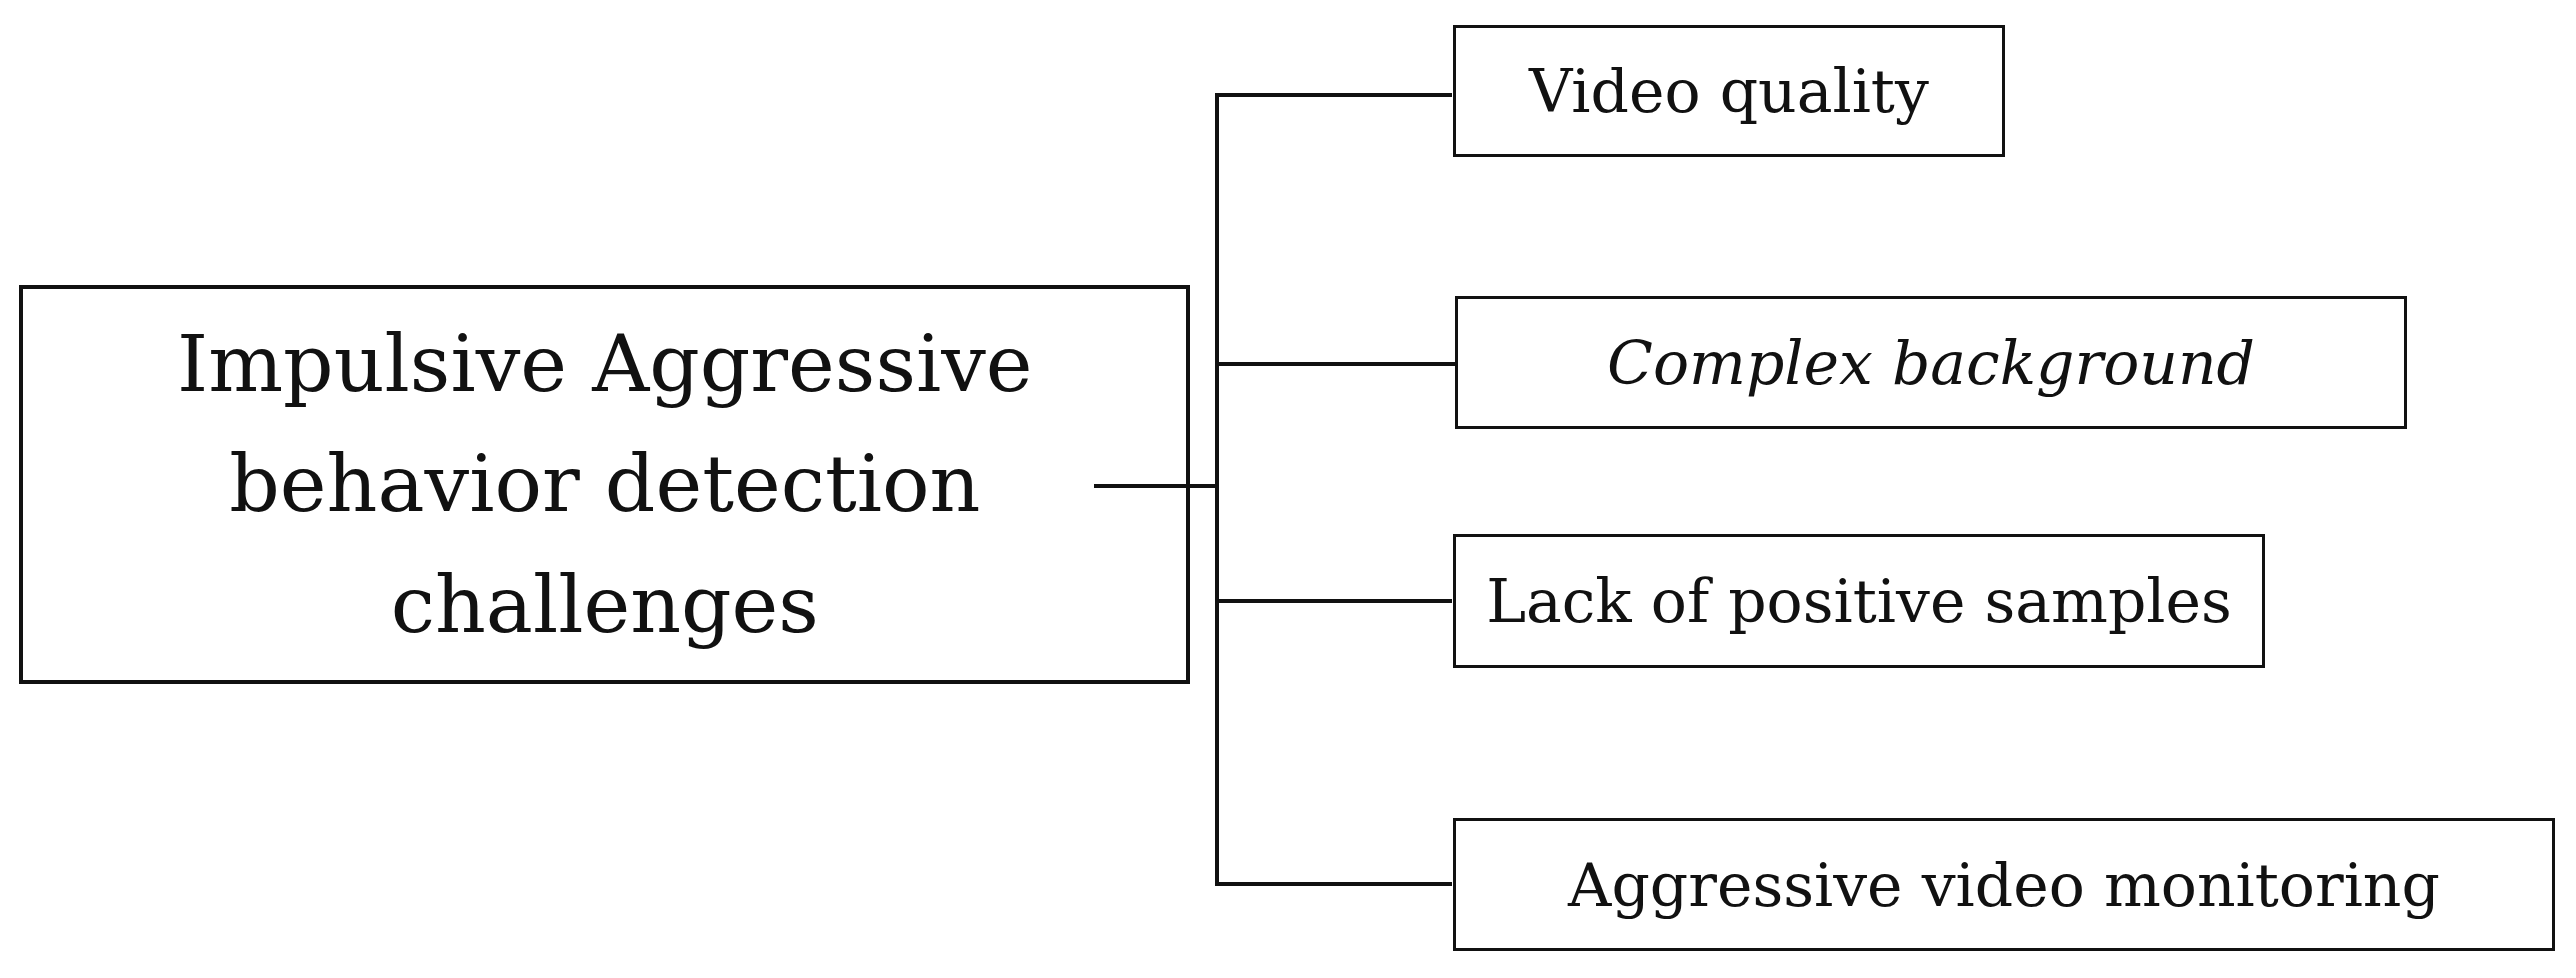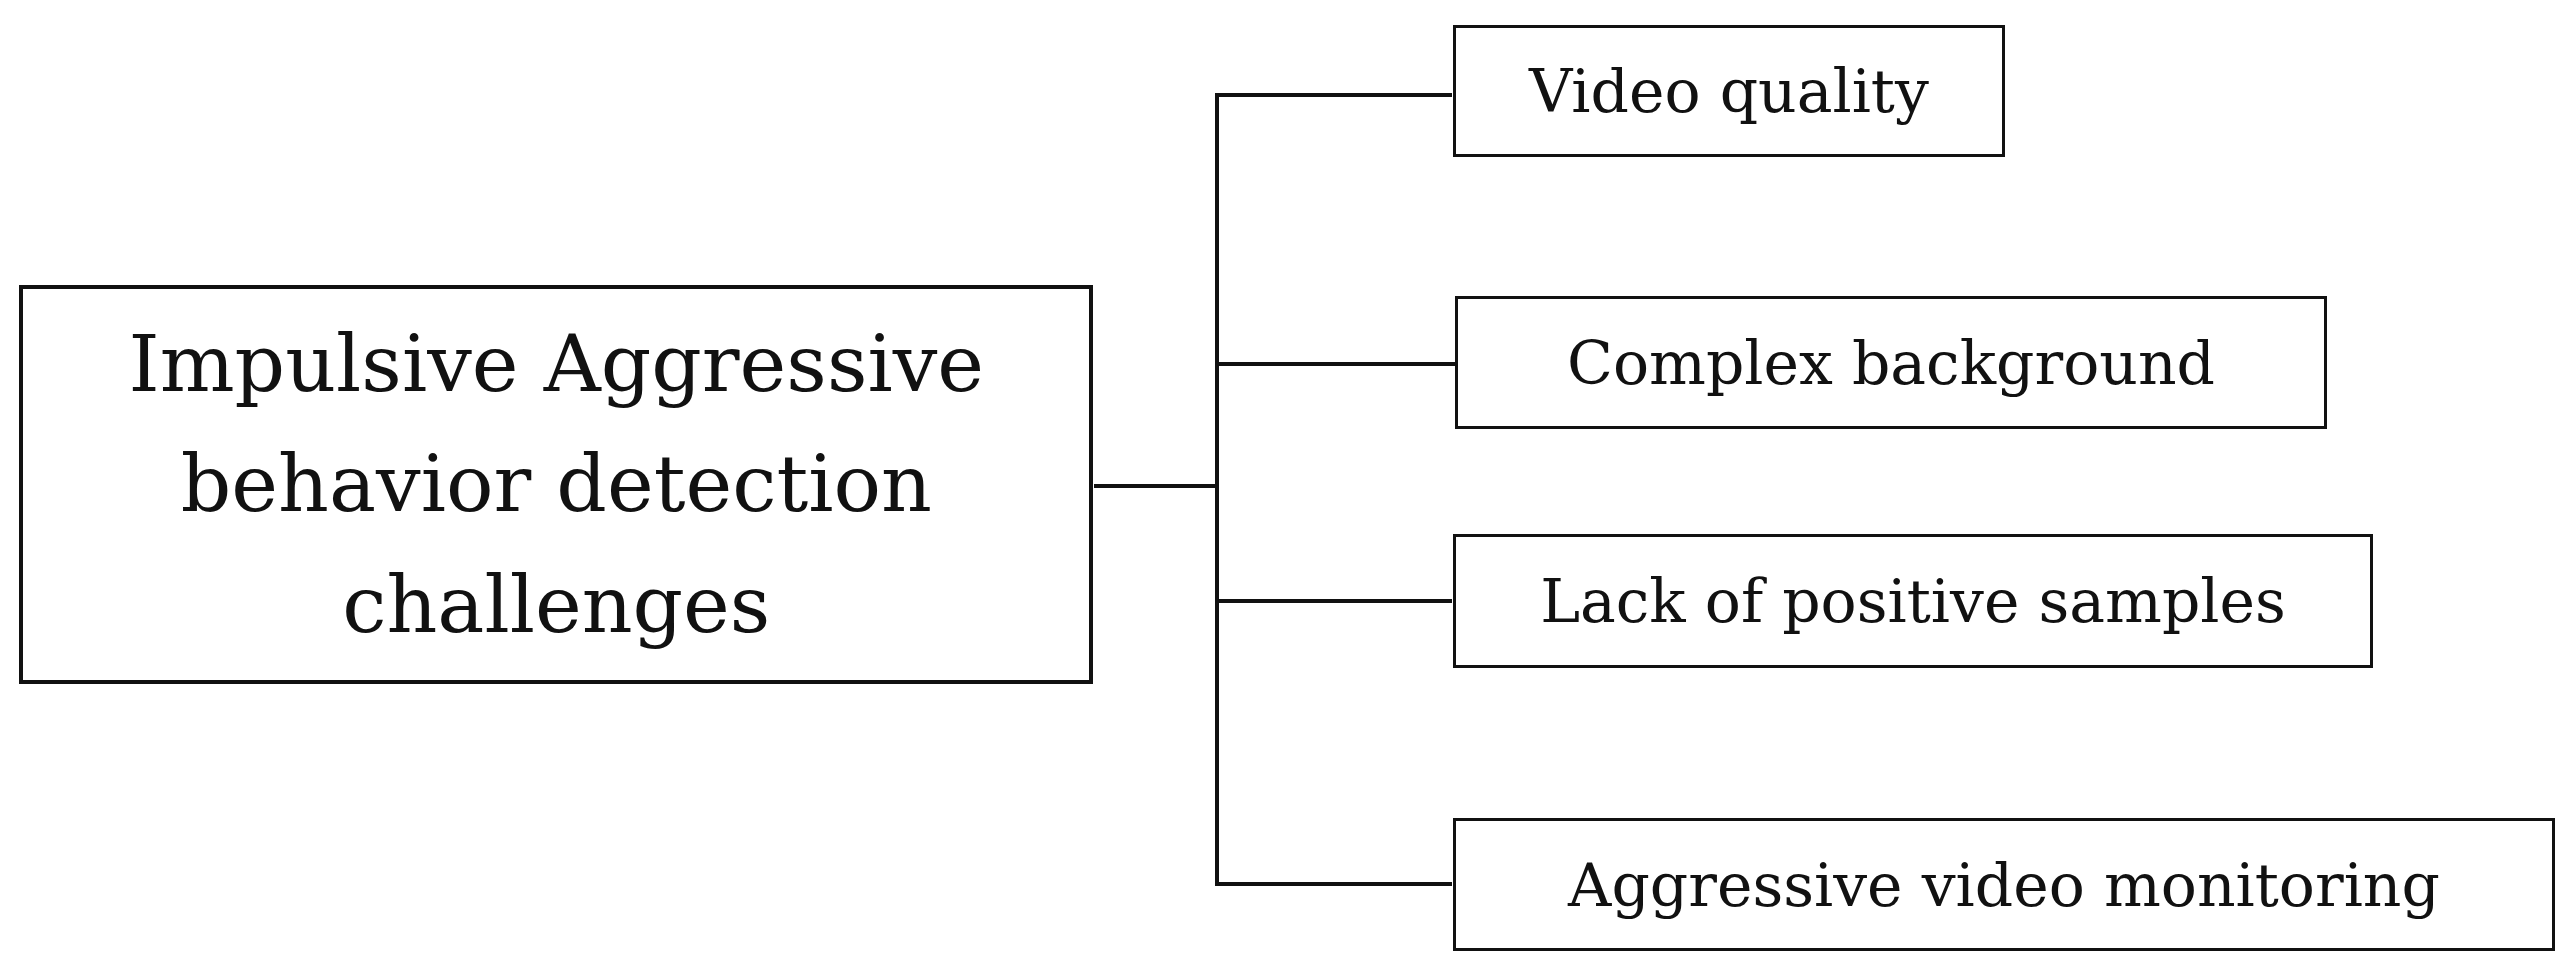--- a/index.html
+++ b/index.html
@@ -21,21 +21,21 @@
     box-sizing: border-box;
     background: var(--box-bg, #ffffff);
     display: flex;
     align-items: center;
     justify-content: center;
     text-align: center;
   }
   .root-node {
     left: 19.3px;
     top: 285px;
-    width: 1074px;
+    width: 1171px;
     height: 399px;
     border: 4.4px solid var(--line-color, #111111);
     font-size: 79px;
     line-height: 1.52;
   }
   .root-node .label {
     max-width: 1009px;
   }
   .leaf-node {
     border: 3.5px solid var(--line-color, #111111);
@@ -45,27 +45,28 @@
   }
   .leaf-video {
     left: 1453px;
     top: 24.6px;
     width: 552px;
     height: 132px;
   }
   .leaf-background {
     left: 1455px;
     top: 296px;
-    width: 872px;
+    width: 952px;
     height: 133px;
+    font-style: italic;
   }
   .leaf-samples {
     left: 1453px;
     top: 534px;
-    width: 920px;
+    width: 812px;
     height: 134px;
   }
   .leaf-monitoring {
     left: 1453px;
     top: 818px;
     width: 1102px;
     height: 133px;
   }
   .connector {
     position: absolute;

